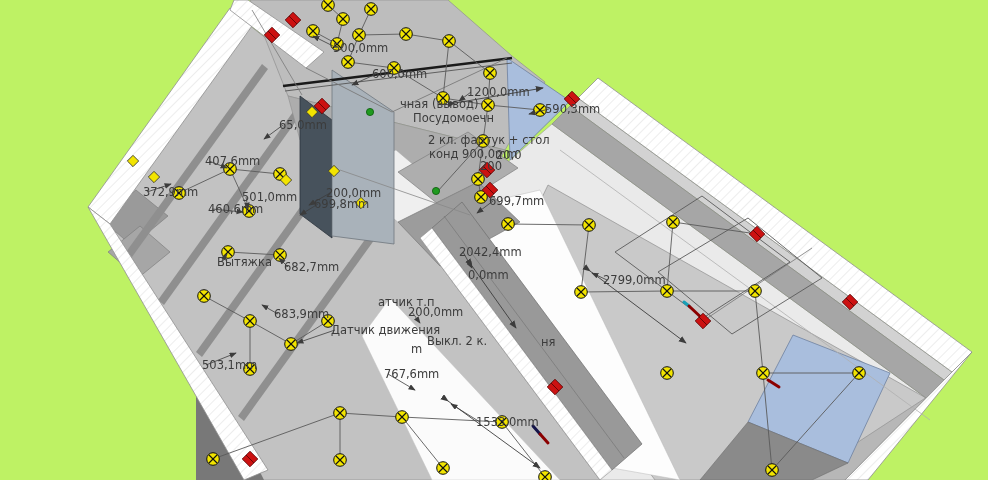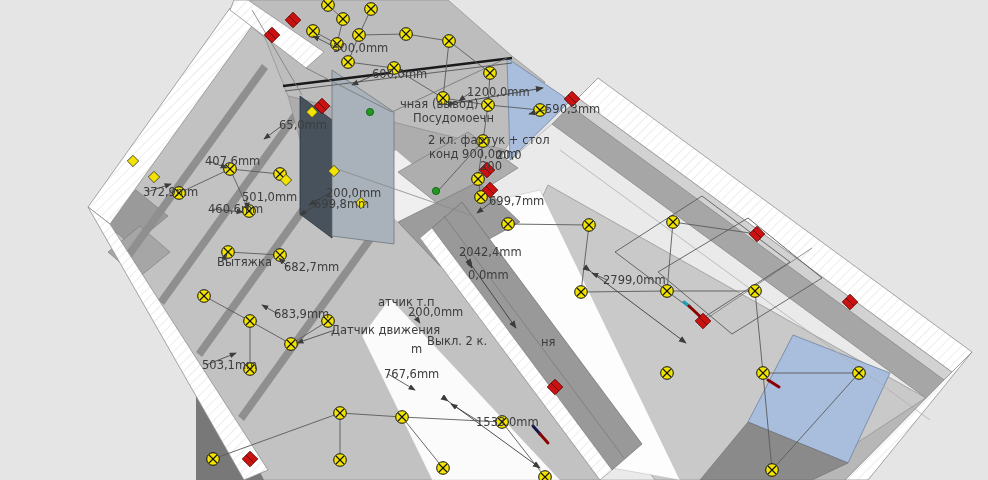--- a/index.html
+++ b/index.html
@@ -1,16 +1,16 @@
 <!DOCTYPE html>
 <html style="--lamp_yellow: #f2e400; --marker_red: #cc1111; --marker_green: #1f9a1f; --window_blue: #a9bedd; --wall_light: #d2d2d2; --wall_mid: #b3b3b3; --wall_dark: #8e8e8e; --floor_gray: #c9c9c9; --floor_light: #eaeaea; --ceiling: #bdbdbd; --shaft_dark: #47525c; --shaft_light: #a9b2ba; --text: #3c3c3c; --wire: #5a5a5a; --beam: #1a1a1a;"><head>
 <meta charset="utf-8">
 <style>
   html,body{margin:0;padding:0;background:#ffffff;width:988px;height:480px;overflow:hidden;}
-  .viewport{position:relative;width:988px;height:480px;background:#e5e5e5;}
+  .viewport{position:relative;width:988px;height:480px;background:#bef264;}
   svg{display:block;}
   text{font-family:"DejaVu Sans","Liberation Sans",sans-serif;font-size:11.5px;}
 </style>
 </head>
 <body>
 
 <div class="viewport">
 <svg id="scene" width="988" height="480" viewBox="0 0 988 480">
   <defs>
     <pattern id="hatch" width="7" height="7" patternUnits="userSpaceOnUse" patternTransform="rotate(45)">

